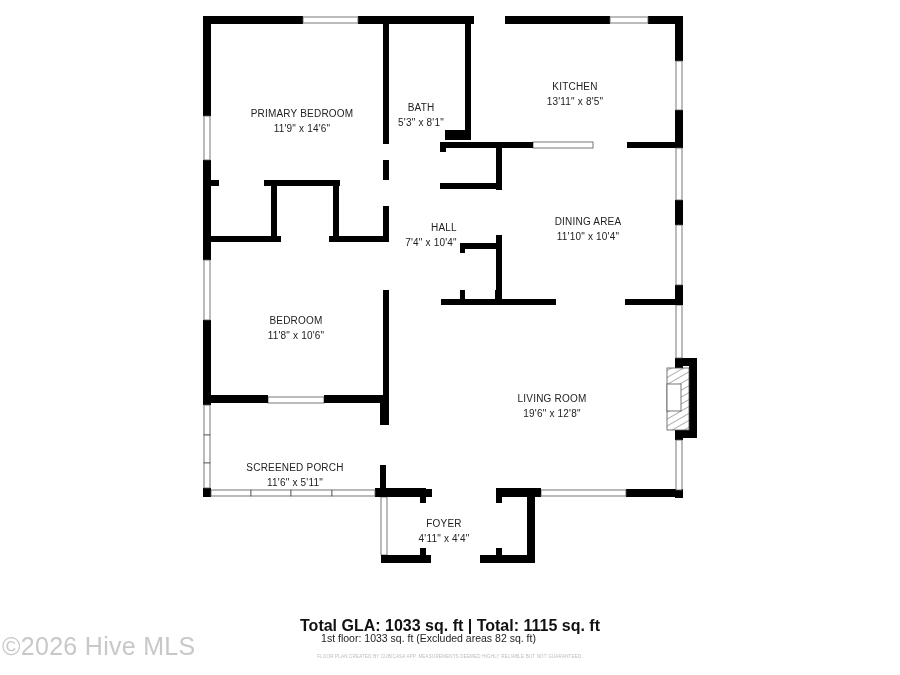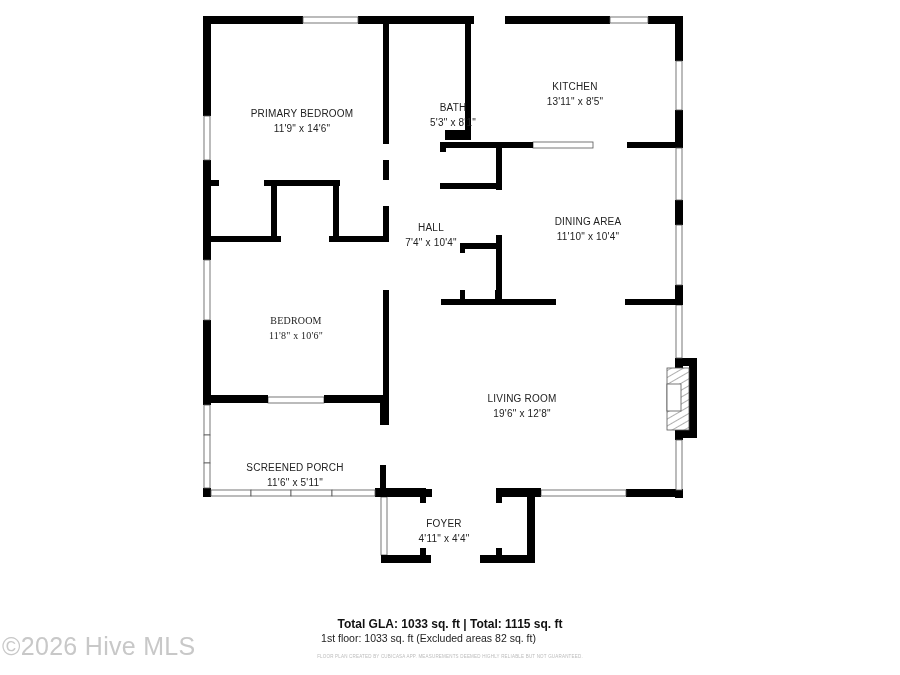--- a/index.html
+++ b/index.html
@@ -1,21 +1,21 @@
 <!DOCTYPE html>
 <html><head>
   <meta charset="utf-8">
   <style>
     html, body { margin:0; padding:0; background:#ffffff; }
     body { width:900px; height:675px; position:relative; overflow:hidden; font-family:"Liberation Sans", "DejaVu Sans", sans-serif; }
     #plan { position:absolute; left:0; top:0; width:900px; height:675px; }
     .room-label { position:absolute; text-align:center; color:#222; font-size:10px; line-height:15px; letter-spacing:0.2px; transform:translateX(-50%); white-space:nowrap; }
     .room-label .name { display:block; }
     .room-label .dims { display:block; }
-    .footer-total { position:absolute; left:0; width:900px; top:617px; text-align:center; font-size:12px; font-weight:bold; color:#111; }
+    .footer-total { position:absolute; left:0; width:900px; top:617px; text-align:center; font-size:16px; font-weight:bold; color:#111; }
     .footer-floor { position:absolute; left:0; width:857px; top:632px; text-align:center; font-size:10.5px; color:#222; }
     .footer-disclaimer { position:absolute; left:0; width:900px; top:654px; text-align:center; font-size:4.5px; color:#bbb; letter-spacing:0.2px; }
     .watermark { position:absolute; left:2px; top:632px; font-size:25px; color:#c8c8c8; letter-spacing:0.3px; font-weight:300; }
   </style>
 </head>
 <body>
 
 <svg id="plan" viewBox="0 0 900 675" xmlns="http://www.w3.org/2000/svg">
   <defs>
     <pattern id="hatch" width="6" height="6" patternUnits="userSpaceOnUse" patternTransform="rotate(60)">
@@ -134,41 +134,41 @@
     <rect x="527" y="488" width="8" height="75"></rect>
     <rect x="480" y="555" width="55" height="8"></rect>
     <rect x="496" y="548" width="6" height="15"></rect>
   </g>
 </svg>
 
 <div class="room-label" style="left:302px; top:106px;">
   <span class="name">PRIMARY BEDROOM</span>
   <span class="dims">11'9" x 14'6"</span>
 </div>
-<div class="room-label" style="left:421px; top:100px;margin-left:32px;">
+<div class="room-label" style="left:421px; top:100px;">
   <span class="name">BATH</span>
   <span class="dims">5'3" x 8'1"</span>
 </div>
 <div class="room-label" style="left:575px; top:79px;">
   <span class="name">KITCHEN</span>
   <span class="dims">13'11" x 8'5"</span>
 </div>
-<div class="room-label" style="left:431px; top:220px;">
+<div class="room-label" style="left:431px; top:220px;text-align:right;">
   <span class="name">HALL</span>
   <span class="dims">7'4" x 10'4"</span>
 </div>
 <div class="room-label" style="left:588px; top:214px;">
   <span class="name">DINING AREA</span>
   <span class="dims">11'10" x 10'4"</span>
 </div>
-<div class="room-label" style="left:296px; top:313px;font-family:Liberation Serif, serif;">
+<div class="room-label" style="left:296px; top:313px;">
   <span class="name">BEDROOM</span>
   <span class="dims">11'8" x 10'6"</span>
 </div>
-<div class="room-label" style="left:522px; top:391px;">
+<div class="room-label" style="left:552px; top:391px;">
   <span class="name">LIVING ROOM</span>
   <span class="dims">19'6" x 12'8"</span>
 </div>
 <div class="room-label" style="left:295px; top:460px;">
   <span class="name">SCREENED PORCH</span>
   <span class="dims">11'6" x 5'11"</span>
 </div>
 <div class="room-label" style="left:444px; top:516px;text-align:center;">
   <span class="name">FOYER</span>
   <span class="dims">4'11" x 4'4"</span>

